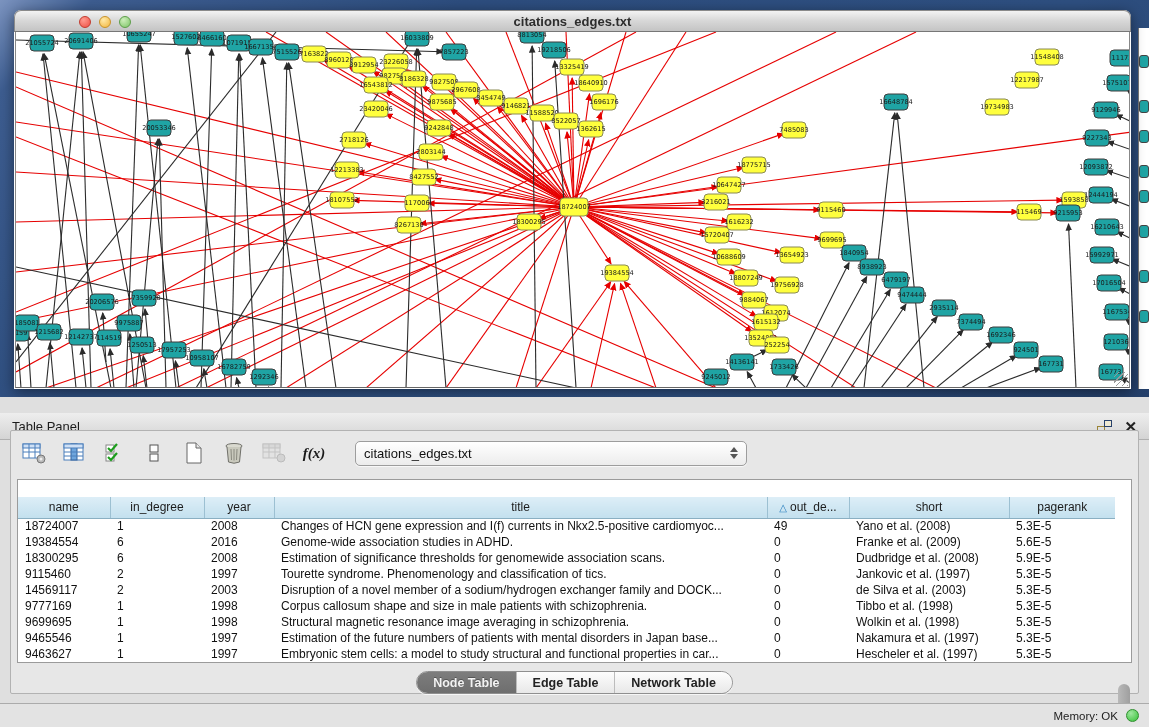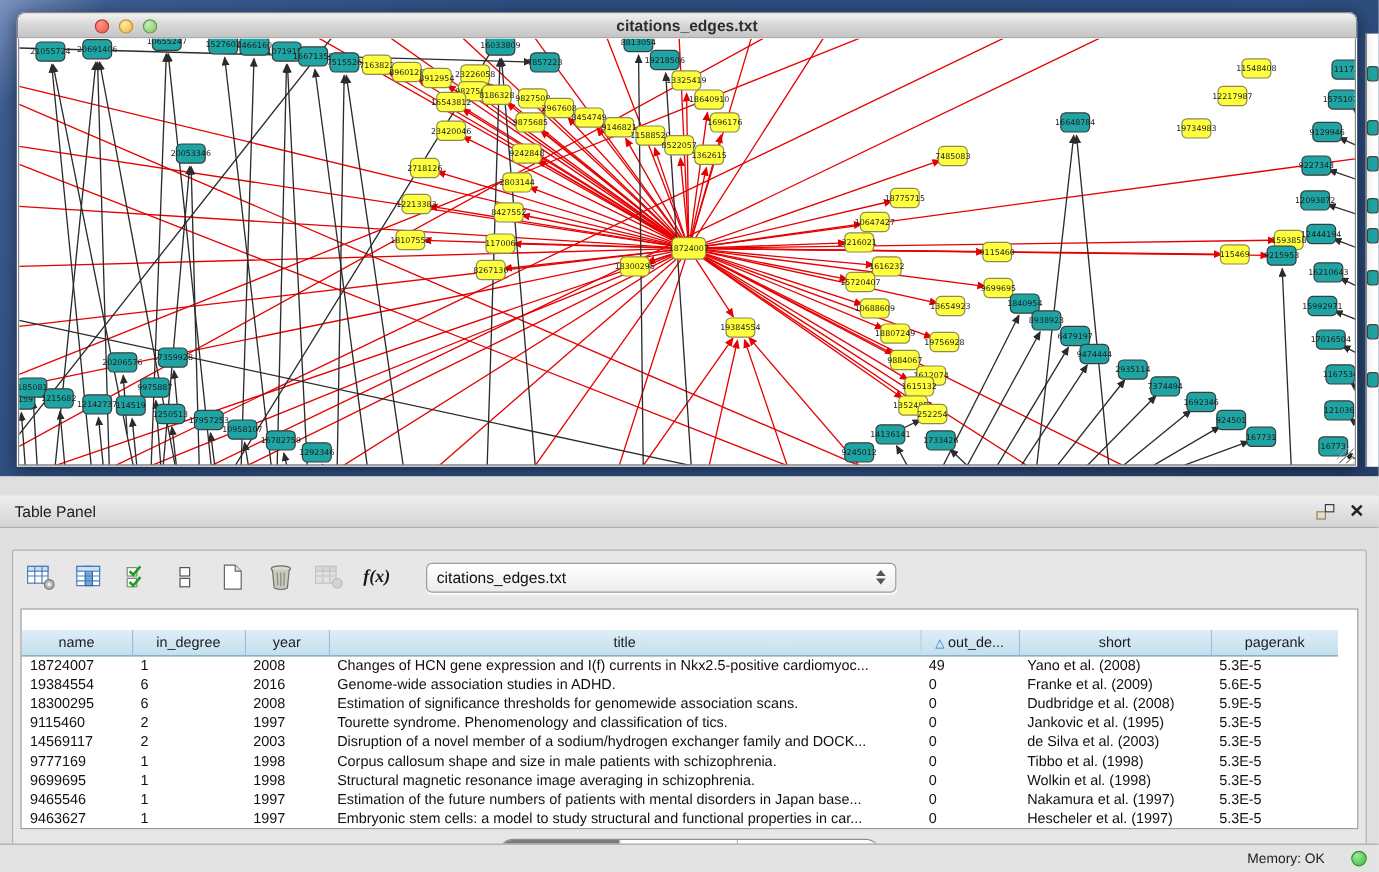--- a/index.html
+++ b/index.html
@@ -37,21 +37,21 @@
     border-bottom:1px solid #b0b0b0; display:flex; align-items:center; padding:0 12px;margin-top:16px; }
   .panel-title { font-size:13px; color:#1c1c1c; }
   .ph-right { margin-left:auto; display:flex; align-items:center; gap:12px; }
   .float-icon { width:15px; height:13px; position:relative; display:inline-block; }
   .float-icon i { position:absolute; border:1px solid #27406b; width:8px; height:7px; display:block; }
   .float-icon i:first-child { left:0; bottom:0; border-color:#9a8436; }
   .float-icon i:last-child  { right:0; top:0; background:#efe9d2; }
   .close-x { font-size:15px; font-weight:700; color:#222; line-height:1; cursor:default; }
 
   .panel-body { position:absolute; left:10px; right:10px; top:33px; height:264px;
-    background:#e7e7e7; border:1px solid #b2b2b2; border-radius:2px;margin-top:28px; }
+    background:#e7e7e7; border:1px solid #b2b2b2; border-radius:2px; }
   .toolbar { height:44px; display:flex; align-items:center; padding:0 10px; gap:14px; }
   .tb-btn { width:26px; height:26px; display:flex; align-items:center; justify-content:center; }
   .tb-btn svg { display:block; }
   .fx { font-family:"Liberation Serif", serif; font-style:italic; font-weight:700; font-size:15px; color:#1a1a1a; }
   .dropdown { margin-left:14px; width:392px; height:25px; border:1px solid #9d9d9d; border-radius:5px;
     background:linear-gradient(#ffffff,#ececec); display:flex; align-items:center; padding:0 8px;
     font-size:13px; color:#111; box-shadow:0 1px 1px rgba(255,255,255,.8); }
   .dd-arrows { margin-left:auto; display:flex; flex-direction:column; gap:2px; }
   .dd-arrows i { width:0; height:0; border-left:4px solid transparent; border-right:4px solid transparent; display:block; }
   .dd-arrows i.up { border-bottom:5px solid #555; }
@@ -73,21 +73,21 @@
 
   .tabbar { position:absolute; left:0; right:0; top:240px; display:flex; justify-content:center; }
   .tabgroup { display:flex; border:1px solid #8f8f8f; border-radius:12px; overflow:hidden;
     box-shadow:0 1px 0 rgba(255,255,255,.7); }
   .tab { height:21px; padding:0 16px; font-size:12.5px; font-weight:600; color:#222;
     display:flex; align-items:center; background:linear-gradient(#fdfdfd,#e8e8e8); border-left:1px solid #bcbcbc; }
   .tab:first-child { border-left:none;text-align:center; }
   .tab.selected { background:linear-gradient(#7d7d7d,#6e6e6e); color:#f3f3f3; text-shadow:0 -1px 0 #555; }
 
   .statusbar { position:absolute; left:0; bottom:0; width:1149px; height:24px; background:#e3e3e3;
-    border-top:1px solid #ababab; display:flex; align-items:center; justify-content:flex-end; padding:0 10px; gap:22px; }
+    border-top:1px solid #ababab; display:flex; align-items:center; justify-content:flex-end; padding:0 10px; gap:8px; }
   .mem-label { font-size:11.5px; color:#1d1d1d; }
   .mem-dot { width:13px; height:13px; border-radius:50%;
     background:radial-gradient(circle at 35% 30%,#9fe79f,#35c035); border:1px solid #2e8f2e; }
 </style>
 </head>
 <body>
 
 <div class="app">
 
   <div class="desktop">
@@ -821,21 +821,21 @@
                 <td>0</td>
                 <td>Dudbridge et al. (2008)</td>
                 <td>5.9E-5</td>
               </tr>
               <tr>
                 <td>9115460</td>
                 <td>2</td>
                 <td>1997</td>
                 <td>Tourette syndrome. Phenomenology and classification of tics.</td>
                 <td>0</td>
-                <td>Jankovic et al. (1995)</td>
+                <td>Jankovic et al. (1997)</td>
                 <td>5.3E-5</td>
               </tr>
               <tr>
                 <td>14569117</td>
                 <td>2</td>
                 <td>2003</td>
                 <td>Disruption of a novel member of a sodium/hydrogen exchanger family and DOCK...</td>
                 <td>0</td>
                 <td>de Silva et al. (2003)</td>
                 <td>5.3E-5</td>

